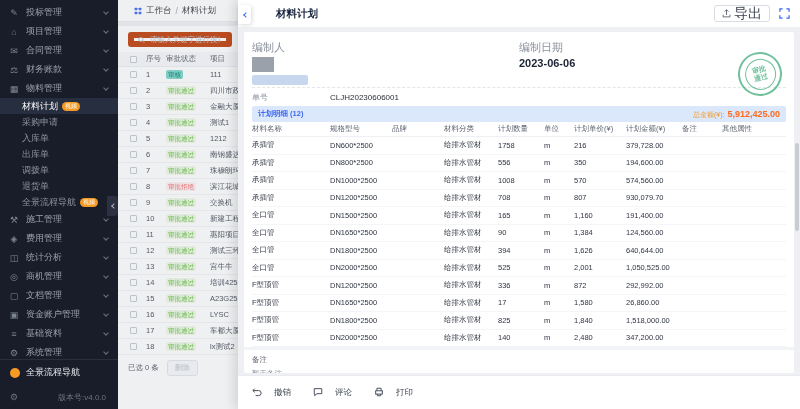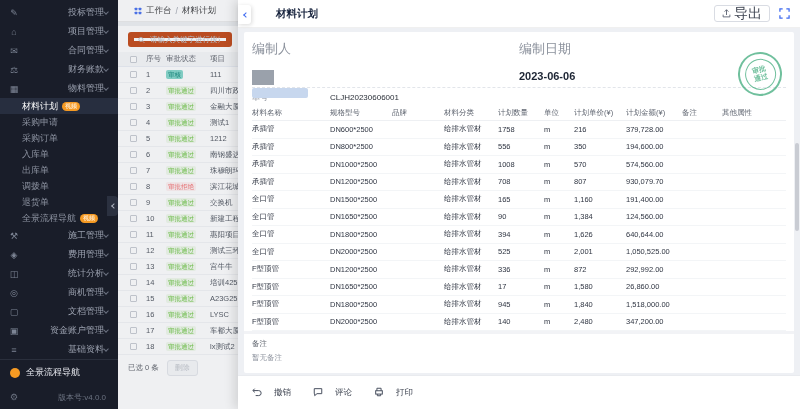--- a/index.html
+++ b/index.html
@@ -4,21 +4,21 @@
 <style>
   html,body{margin:0;padding:0;width:800px;height:409px;overflow:hidden;
     font-family:"Liberation Sans","DejaVu Sans",sans-serif;background:#eef0f3;position:relative;}
   *{box-sizing:border-box;}
 
   
   .sidebar{position:absolute;left:0;top:0;width:118px;height:409px;background:#191d29;z-index:5;overflow:hidden;}
   .side-list{padding-top:3px;}
   .side-item{height:19px;display:flex;align-items:center;padding:0 10px 0 8px;font-size:9px;color:#9aa0ae;cursor:pointer;}
   .side-item .ic{width:12px;margin-right:6px;font-size:9px;color:#7d8595;text-align:center;flex:0 0 auto;}
-  .side-item .lbl{flex:1;white-space:nowrap;overflow:hidden;text-align:right;}
+  .side-item .lbl{flex:1;white-space:nowrap;overflow:hidden;}
   .chev{width:4px;height:4px;border-right:1px solid #6b7280;border-bottom:1px solid #6b7280;transform:rotate(45deg);flex:0 0 auto;margin-top:-2px;}
   .side-sub{height:16px;display:flex;align-items:center;padding-left:22px;font-size:9px;color:#8d93a1;cursor:pointer;white-space:nowrap;}
   .side-sub.active{background:#272e3f;color:#fff;}
   .badge-side{background:#f59a23;color:#fff;font-size:6px;line-height:9px;height:9px;padding:0 3px;border-radius:5px;margin-left:4px;flex:0 0 auto;}
   .sidebar-bottom{position:absolute;left:0;right:0;bottom:0;background:#191d29;z-index:2;margin-top:46px;}
   .flow-nav{height:26px;border-top:1px solid #2a2f3c;display:flex;align-items:center;gap:6px;padding:0 10px;color:#e8eaf0;font-size:9px;cursor:pointer;}
   .flow-dot{width:10px;height:10px;border-radius:50%;background:#f59a23;flex:0 0 auto;}
   .version-row{height:24px;display:flex;align-items:center;justify-content:space-between;padding:0 12px 0 10px;color:#6b7280;font-size:8px;}
   .collapse-tab{position:absolute;left:107px;top:196px;width:11px;height:20px;background:#2b3140;border-radius:0 4px 4px 0;z-index:6;display:flex;align-items:center;justify-content:center;cursor:pointer;}
   .chev-left{width:4px;height:4px;border-left:1px solid #aab0bc;border-bottom:1px solid #aab0bc;transform:rotate(45deg);margin-left:2px;}
@@ -52,21 +52,21 @@
   .drawer-header{height:28px;background:#fff;border-bottom:1px solid #f0f0f0;display:flex;align-items:center;padding:0 10px 0 20px;position:relative;}
   .handle{position:absolute;left:0;top:5px;width:13px;height:19px;background:#fff;border-radius:0 3px 3px 0;box-shadow:1px 1px 4px rgba(0,0,0,.15);display:flex;align-items:center;justify-content:center;cursor:pointer;}
   .handle .chv{width:4px;height:4px;border-left:1px solid #3f6bf0;border-bottom:1px solid #3f6bf0;transform:rotate(45deg);margin-left:2px;}
   .drawer-title{font-size:10.5px;font-weight:bold;color:#17233d;margin-left:18px;}
   .header-right{margin-left:auto;display:flex;align-items:center;gap:9px;}
   .btn-export{display:flex;align-items:center;gap:3px;height:17px;padding:0 7px;border:1px solid #d9dce3;border-radius:3px;background:#fff;font-size:14px;color:#3f4552;cursor:pointer;}
   .fs-btn{cursor:pointer;display:flex;align-items:center;}
   .drawer-body{position:absolute;left:0;right:0;top:28px;bottom:34px;}
   .card{position:absolute;left:6px;right:6px;top:4px;bottom:2px;background:#fff;border-radius:2px;padding:8px 8px 0;overflow:hidden;}
   .form-row{position:relative;height:48px;border-bottom:1px dashed #e2e5ea;}
-  .f-label{font-size:13px;color:#8b919c;margin-bottom:12px;}
+  .f-label{font-size:11px;color:#8b919c;margin-bottom:2px;}
   .redact-avatar{width:22px;height:15px;background:#9aa1ab;margin-bottom:3px;}
   .redact-name{width:56px;height:10px;background:#c7d7ee;border-radius:2px;}
   .f-col-date{position:absolute;left:50%;top:0;}
   .f-date-value{font-size:11px;font-weight:bold;color:#1c2433;}
   .seal{position:absolute;right:4px;top:12px;width:44px;height:44px;border:2px solid #3aa878;border-radius:50%;opacity:.72;display:flex;align-items:center;justify-content:center;transform:rotate(-14deg);background:rgba(255,255,255,.2);z-index:3;}
   .seal-inner{width:31px;height:31px;border:1px solid #3aa878;border-radius:50%;display:flex;flex-direction:column;align-items:center;justify-content:center;color:#3aa878;font-size:7px;font-weight:bold;line-height:1.15;}
   .order-row{height:18px;display:flex;align-items:center;font-size:8px;}
   .order-label{width:78px;color:#8b919c;flex:0 0 auto;}
   .order-value{color:#2a2f38;}
   .section-bar{height:16px;background:#dbe7fb;border-radius:2px;display:flex;align-items:center;justify-content:space-between;padding:0 6px;}
@@ -117,23 +117,20 @@
         <span class="chev"></span>
       </div>
       <div class="side-sub active">
         <span>材料计划</span>
         <span class="badge-side">视频</span>
       </div>
       <div class="side-sub">
         <span>采购申请</span>
       </div>
       <div class="side-sub">
-        <span>采购订单</span>
-      </div>
-      <div class="side-sub">
         <span>入库单</span>
       </div>
       <div class="side-sub">
         <span>出库单</span>
       </div>
       <div class="side-sub">
         <span>调拨单</span>
       </div>
       <div class="side-sub">
         <span>退货单</span>
@@ -421,20 +418,27 @@
             <span>通过</span>
           </div>
         </div>
       </div>
 
       <div class="order-row">
         <span class="order-label">单号</span>
         <span class="order-value">CLJH20230606001</span>
       </div>
 
+      <div class="section-bar">
+        <span class="section-title">计划明细 (12)</span>
+        <span class="total-wrap">
+          <span class="total-label">总金额(¥):</span>
+          <span class="total-value">5,912,425.00</span>
+        </span>
+      </div>
 
       <div class="dt-head">
           <span class="dc dc0">材料名称</span>
           <span class="dc dc1">规格型号</span>
           <span class="dc dc2">品牌</span>
           <span class="dc dc3">材料分类</span>
           <span class="dc dc4">计划数量</span>
           <span class="dc dc5">单位</span>
           <span class="dc dc6">计划单价(¥)</span>
           <span class="dc dc7">计划金额(¥)</span>
@@ -560,21 +564,21 @@
             <span class="dc dc6">1,580</span>
             <span class="dc dc7">26,860.00</span>
             <span class="dc dc8"></span>
             <span class="dc dc9"></span>
           </div>
           <div class="dt-row">
             <span class="dc dc0">F型顶管</span>
             <span class="dc dc1">DN1800*2500</span>
             <span class="dc dc2"></span>
             <span class="dc dc3">给排水管材</span>
-            <span class="dc dc4">945</span>
+            <span class="dc dc4">825</span>
             <span class="dc dc5">m</span>
             <span class="dc dc6">1,840</span>
             <span class="dc dc7">1,518,000.00</span>
             <span class="dc dc8"></span>
             <span class="dc dc9"></span>
           </div>
           <div class="dt-row">
             <span class="dc dc0">F型顶管</span>
             <span class="dc dc1">DN2000*2500</span>
             <span class="dc dc2"></span>

